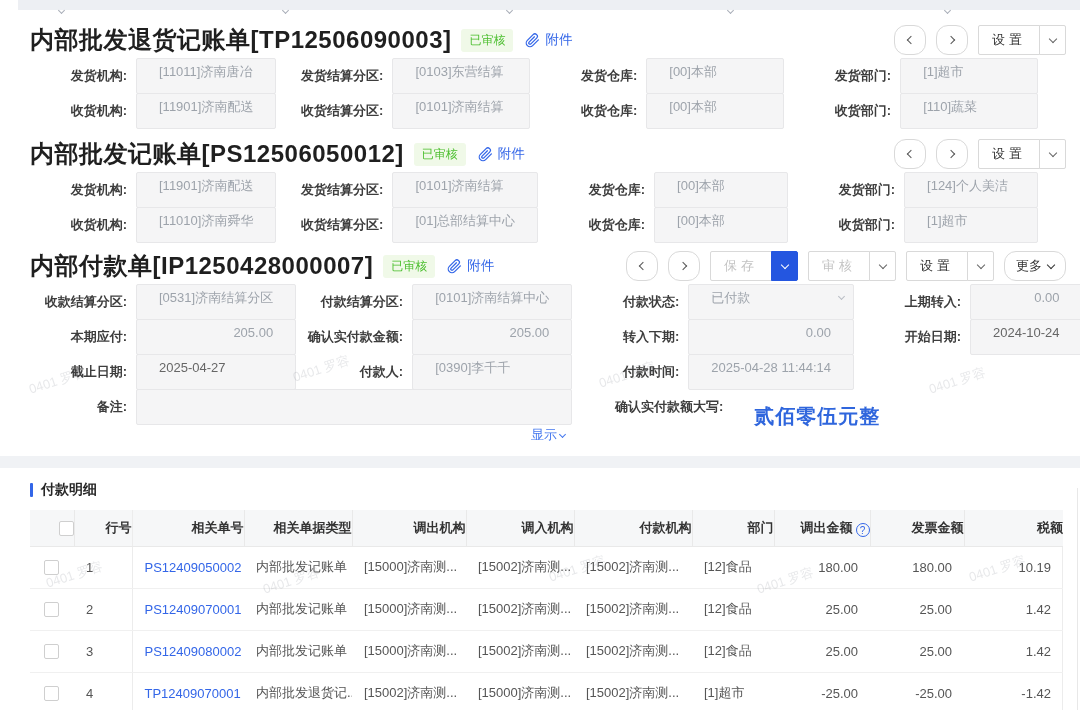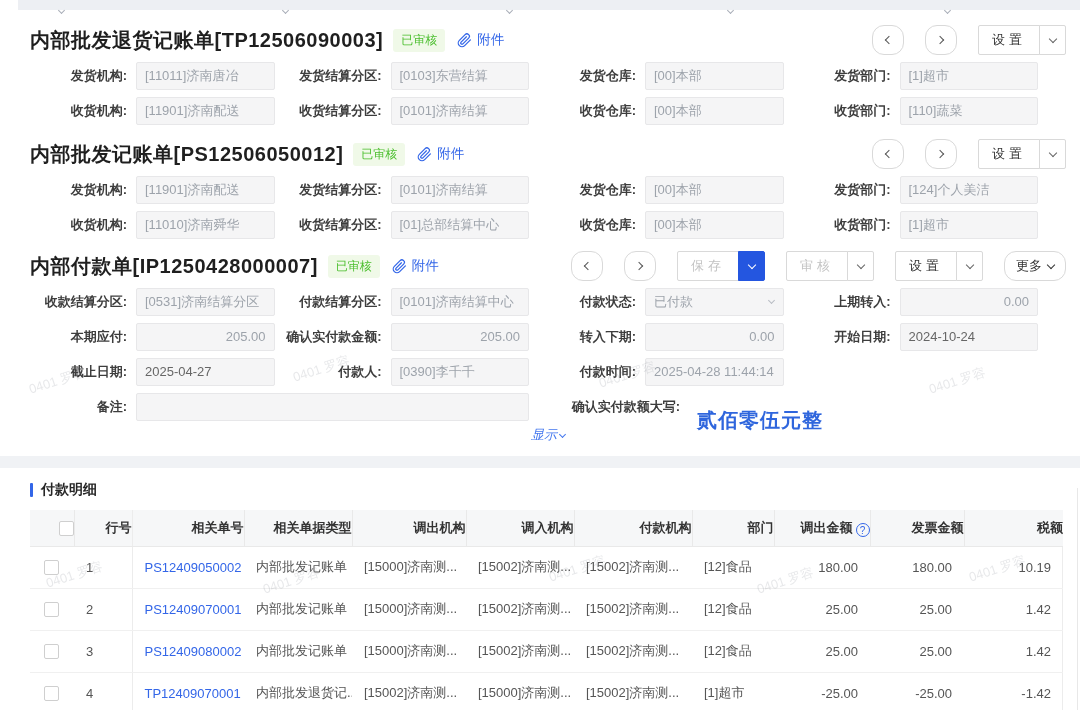--- a/index.html
+++ b/index.html
@@ -14,49 +14,49 @@
   .top-strip .tick { position:absolute; top:1px; width:7px; height:7px; color:#a9aeb8; }
   .chev { display:inline-block; width:6px; height:6px; border-right:1.5px solid currentColor; border-bottom:1.5px solid currentColor; }
   .chev.down  { transform:rotate(45deg); margin-top:-2px; }
   .chev.left  { transform:rotate(135deg); margin-left:2px; }
   .chev.right { transform:rotate(-45deg); margin-right:2px; }
   .chev.small { width:5px; height:5px; border-width:1.2px; }
   
   .doc-panel { padding:0 14px 0 30px; }
   .panel-head { display:flex; align-items:center; justify-content:space-between; height:36px; margin-top:12px; }
   .head-left { display:flex; align-items:center; gap:10px; }
-  .panel-title { font-size:20px; font-weight:700; color:#1f1f1f; letter-spacing:0.5px; }
+  .panel-title { font-size:24px; font-weight:700; color:#1f1f1f; letter-spacing:0.5px; }
   .badge { background:#f0f9e8; color:#4cbf2f; font-size:12px; padding:3px 8px; border-radius:3px; font-weight:400; }
   .attach { display:inline-flex; align-items:center; gap:5px; color:#3366e8; cursor:pointer; margin-left:2px;text-align:right; }
   .attach svg { display:block; }
   .attach .attach-label { font-size:13.5px; }
-  .toolbar { display:flex; align-items:flex-end; gap:21px; }
+  .toolbar { display:flex; align-items:flex-end; gap:10px; }
   .btn { height:30px; background:#fff; border:1px solid #d9d9d9; border-radius:12px; display:inline-flex; align-items:center; justify-content:center; font-size:13px; color:#333; cursor:pointer; font-family:inherit; }
   .nav-btn { width:32px; color:#555; }
   .split { display:inline-flex; }
   .split .seg-main { padding:0 13px; letter-spacing:4px; border-radius:2px 0 0 2px; }
   .split .seg-dd { width:27px; margin-left:-1px; border-radius:0 2px 2px 0; color:#666; }
   .split .seg-dd.blue { background:#2456e0; border-color:#2456e0; color:#fff; }
   .seg-main.disabled { color:#c3c3c3; }
   .more-btn { padding:0 11px; gap:6px; color:#333; }
   
   .form-grid { display:grid; grid-template-columns:repeat(4,1fr); padding-right:18px; }
   .field { display:flex; align-items:center; height:35px; }
   .field .lbl { width:106px; min-width:106px; text-align:right; padding-right:9px; color:#3d3d3d; font-weight:700; font-size:13px; white-space:nowrap; }
-  .field .val { flex:1; height:28px; line-height:26px; background:#f5f5f6; border:1px solid #e7e7e9; border-radius:2px; padding:0 8px; color:#9da3ab; font-size:13px; white-space:nowrap; overflow:hidden; margin-right:10px; position:relative; }
+  .field .val { flex:1; height:36px; line-height:26px; background:#f5f5f6; border:1px solid #e7e7e9; border-radius:2px; padding:0 22px; color:#9da3ab; font-size:13px; white-space:nowrap; overflow:hidden; margin-right:10px; position:relative; }
   .field .val.num { text-align:right; }
   .field .val.dark { color:#666; }
   .field .val .sel-arrow { position:absolute; right:9px; top:11px; color:#b9bdc4; }
   .field.span2 { grid-column:span 2; }
   .field .val.noborder { background:transparent; border:none; overflow:visible;margin-top:28px; }
   .words-value { color:#2f66dd; font-size:20px; font-weight:700; letter-spacing:1px; white-space:nowrap; }
   .lbl.wide { width:150px; min-width:150px; }
   
   .show-row { text-align:center; height:24px; margin-top:2px; }
-  .show-link { color:#4477ee; font-size:13px; cursor:pointer; display:inline-flex; align-items:center; gap:3px;font-style:italic; }
+  .show-link { color:#4477ee; font-size:13px; cursor:pointer; display:inline-flex; align-items:center; gap:3px; }
   
   .gray-band { height:12px; background:#f0f2f5; margin-top:6px; }
   .detail-card { background:#fff; padding-top:12px; }
   .sec-title { display:flex; align-items:center; margin-left:30px; height:20px; gap:8px; }
   .sec-bar { width:3px; height:14px; background:#3366e8; border-radius:1px; }
   .sec-text { font-size:14px; font-weight:700; color:#262626; }
   .table-wrap { margin:10px 0 0 30px; width:1033px; border-right:1px solid #ececec; min-height:206px; }
   table { border-collapse:collapse; table-layout:fixed; width:1033px; font-size:13px; }
   thead th { height:36px; background:#f6f7f8; font-weight:700; color:#333; text-align:right; padding:0 0 0 12px; border-right:1px solid #e9e9e9; border-bottom:1px solid #e9e9e9; white-space:nowrap; overflow:hidden; }
   thead th:last-child { border-right:none; }

